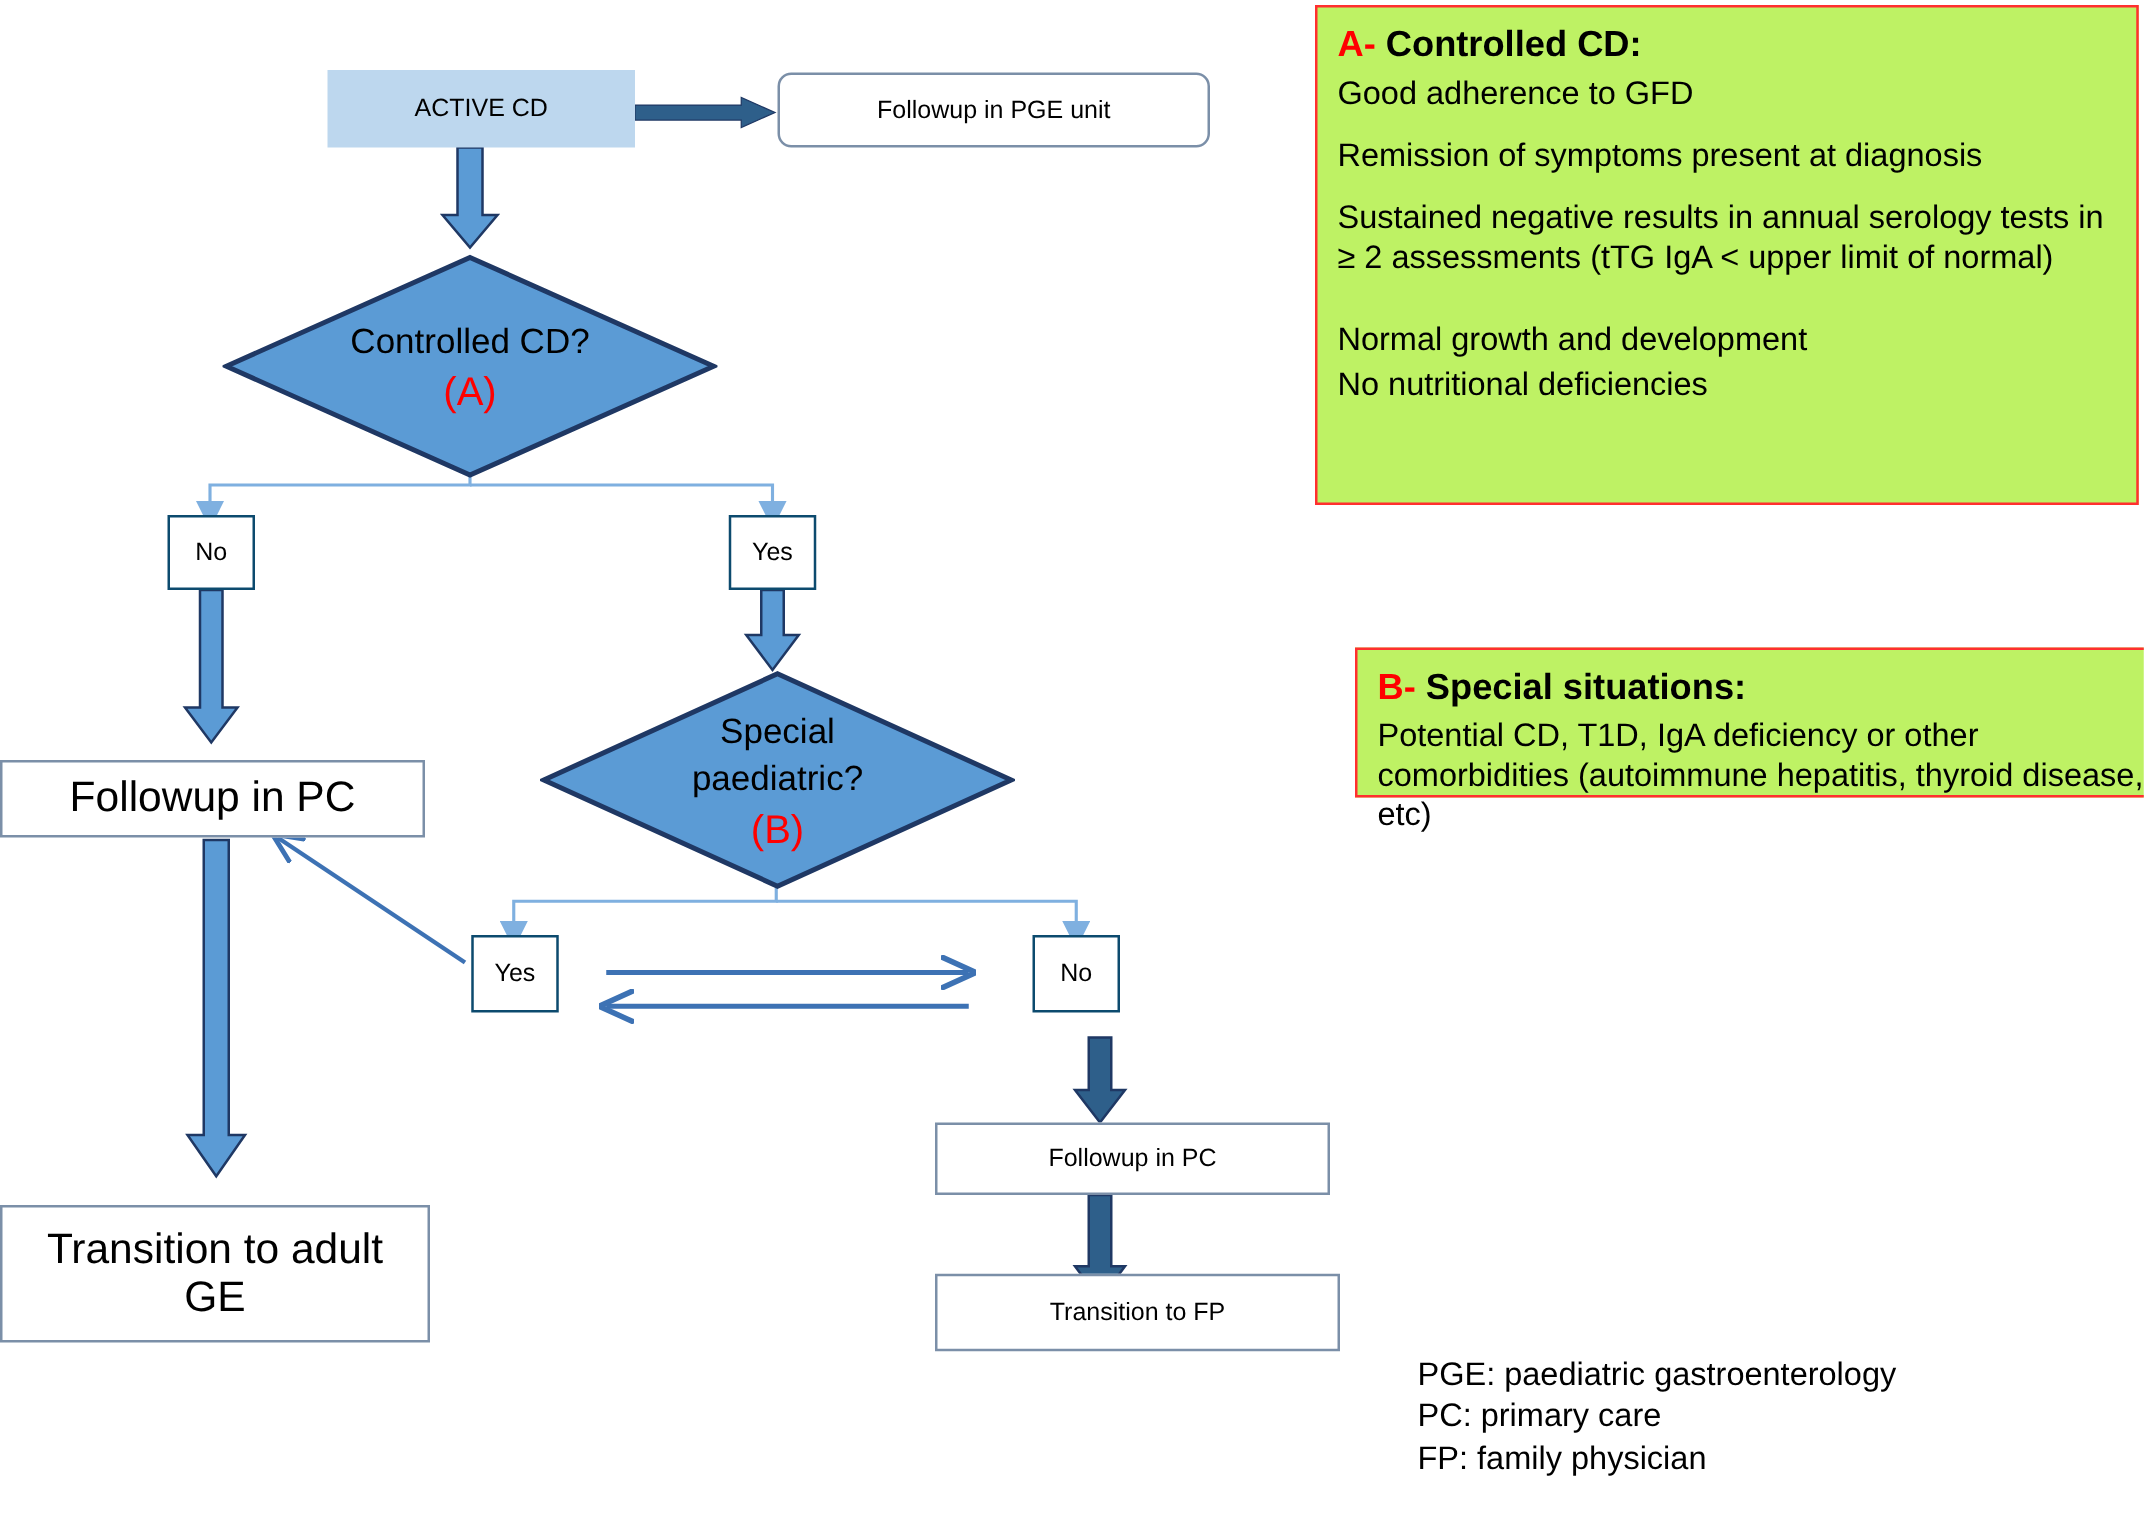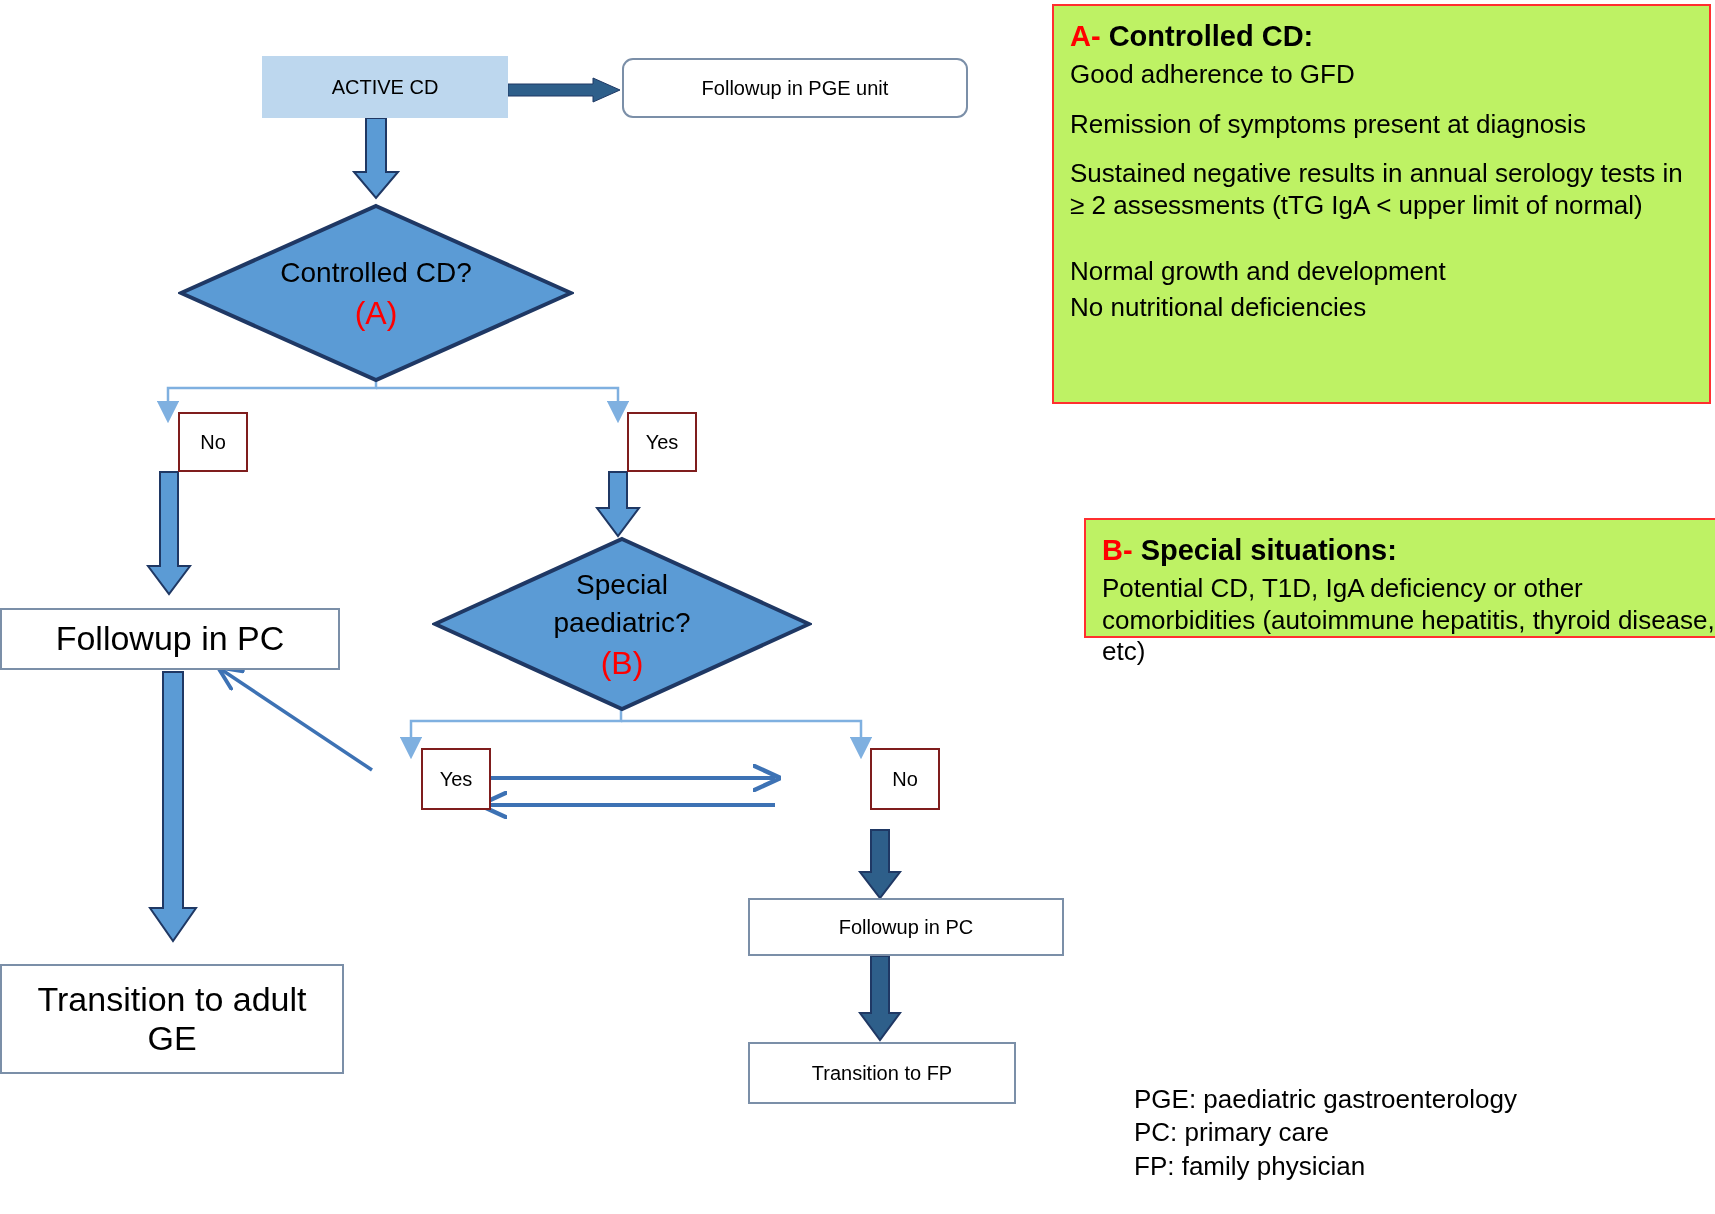--- a/index.html
+++ b/index.html
@@ -35,22 +35,21 @@
   .box-outline {
     background: #ffffff;
     border: 2px solid #7b8fa8;
   }
   .box-fill {
     background: #bdd7ee;
     border: none;
   }
   .box-thin {
     background: #ffffff;
-    border: 2px solid #7f1d1d;
-    margin-left: 44px;
+    border: 2px solid #0c4a6e;
   }
   .lbl-32 { font-size: 20px; }
   .lbl-34 { font-size: 34px; }
 
   
   .diamond {
     position: absolute;
   }
   .diamond svg { position: absolute; left: 0; top: 0; }
   .diamond .dtext {
@@ -216,21 +215,21 @@
 
   <div class="node box-outline lbl-32" style="left:748px; top:898px; width:316px; height:58px;">
     <span>Followup in PC</span>
   </div>
 
   <div class="node box-outline lbl-34" style="left:0px; top:964px; width:344px; height:110px; flex-direction:column;">
     <span>Transition to adult</span>
     <span>GE</span>
   </div>
 
-  <div class="node box-outline lbl-32" style="left:748px; top:1042px; width:268px; height:62px;">
+  <div class="node box-outline lbl-32" style="left:748px; top:1019px; width:324px; height:62px;">
     <span>Transition to FP</span>
   </div>
 
   <div class="panel" style="left:1052px; top:4px; width:659px; height:400px;">
     <div class="panel-title">
       <span class="ltr">A-</span><span> Controlled CD:</span>
     </div>
     <p>Good adherence to GFD</p>
     <p>Remission of symptoms present at diagnosis</p>
     <p style="margin-bottom:34px;">Sustained negative results in annual serology tests in ≥ 2 assessments (tTG IgA &lt; upper limit of normal)</p>

